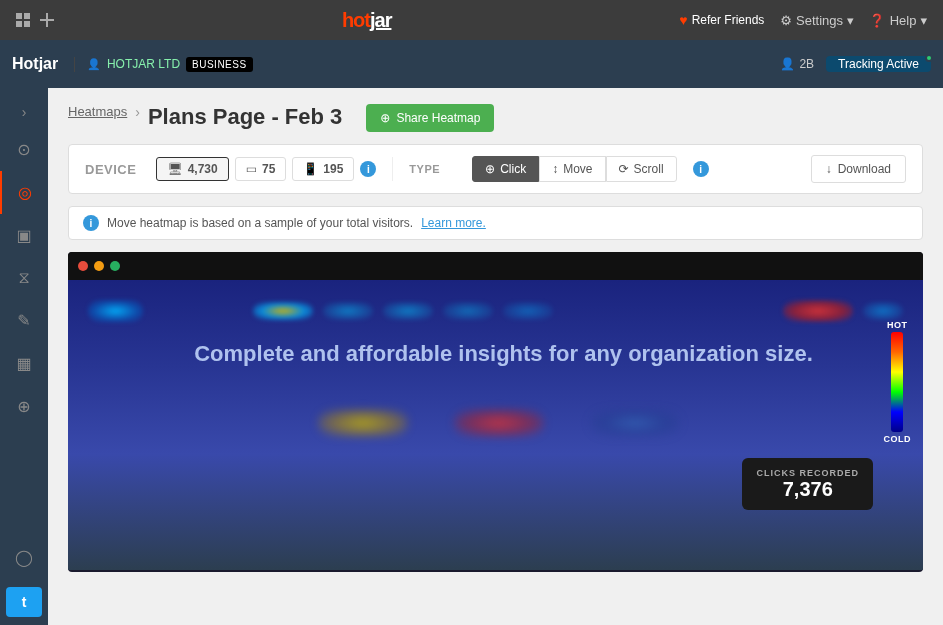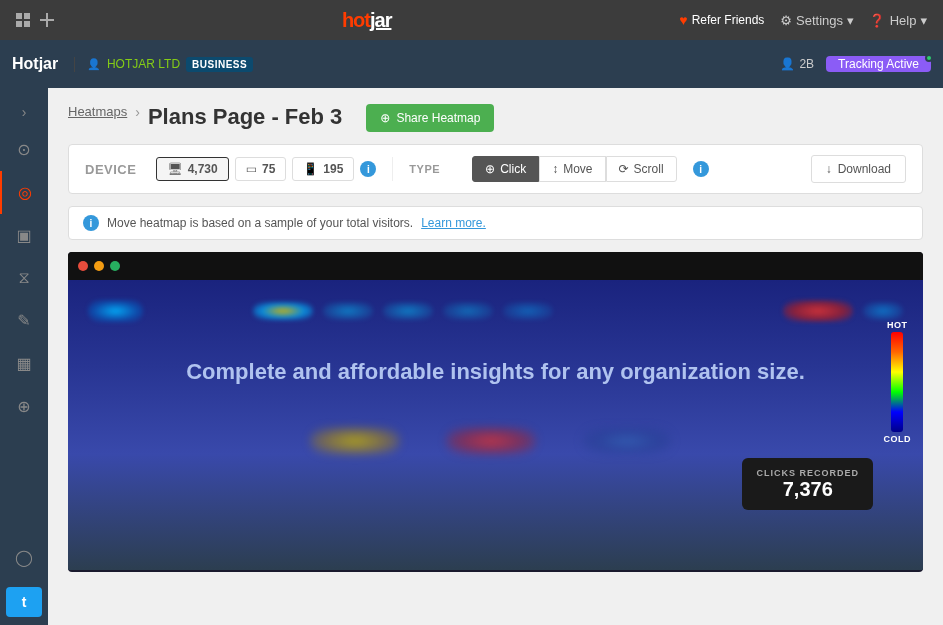--- a/index.html
+++ b/index.html
@@ -30,25 +30,25 @@
       background: #2c3e50;
       display: flex;
       align-items: center;
       padding: 0 12px;
       justify-content: space-between;
     }
     .app-logo { color: #fff; font-size: 16px; font-weight: 700; margin-right: 16px; }
     .header-left { display: flex; align-items: center; gap: 0; }
     .breadcrumb-org { display: flex; align-items: center; gap: 6px; color: #aaa; font-size: 12px; border-left: 1px solid #444; padding-left: 12px; }
     .org-icon { color: #888; font-size: 11px; }
-    .org-name { color: #84cc16; font-size: 12px; font-weight: 500; }
-    .business-badge { background: #0c4a6e; color: #fff; font-size: 10px; font-weight: 700; padding: 2px 6px; border-radius: 3px; letter-spacing: 0.5px; }
+    .org-name { color: #86efac; font-size: 12px; font-weight: 500; }
+    .business-badge { background: #000000; color: #fff; font-size: 10px; font-weight: 400; padding: 2px 6px; border-radius: 3px; letter-spacing: 0.5px; }
     .header-right { display: flex; align-items: center; gap: 12px; }
     .user-count { color: #ccc; font-size: 12px; display: flex; align-items: center; gap: 4px; }
-    .tracking-active { background: #8b5cf6; color: #fff; font-size: 12px; padding: 1px 12px; border-radius: 4px; display: flex; align-items: center; gap: 6px; position: relative; }
+    .tracking-active { background: #0c4a6e; color: #fff; font-size: 12px; padding: 1px 12px; border-radius: 4px; display: flex; align-items: center; gap: 6px; position: relative; }
     .tracking-dot { width: 8px; height: 8px; background: #2ecc71; border-radius: 50%; position: absolute; top: -2px; right: -2px; border: 2px solid #2c3e50; }
 
     
     .main-layout { display: flex; height: calc(625px - 88px); }
     .sidebar { width: 48px; background: #2c3e50; display: flex; flex-direction: column; align-items: center; padding-top: 8px; position: relative; }
     .sidebar-toggle { color: #888; font-size: 14px; padding: 8px; cursor: pointer; width: 100%; text-align: center; }
     .sidebar-item { width: 100%; display: flex; justify-content: center; padding: 12px 0; cursor: pointer; color: #888; font-size: 16px; position: relative; }
     .sidebar-item.active2 { color: #ff3c00; }
     .twitter-btn { width: 36px; height: 30px; background: #1da1f2; border-radius: 4px; display: flex; align-items: center; justify-content: center; color: #fff; font-size: 14px; font-weight: 700; cursor: pointer; margin: 8px auto; }
 
@@ -80,21 +80,21 @@
 
     
     .info-notice { background: #fff; border: 1px solid #ddd; border-radius: 4px; padding: 8px 14px; font-size: 12px; color: #555; margin-bottom: 12px; display: flex; align-items: center; gap: 8px; }
     .info-notice a { color: #3498db; text-decoration: underline; cursor: pointer; }
 
     
     .heatmap-container { background: #1a1a2e; border-radius: 4px; overflow: hidden; position: relative; height: 320px; }
     .heatmap-inner { position: relative; background: linear-gradient(180deg, #1a237e 0%, #283593 30%, #3949ab 60%, #2c3e50 100%); height: 290px; overflow: hidden; }
 
     
-    .heatmap-text-overlay { position: absolute; top: 0; left: 0; width: 100%; height: 100%; display: flex; flex-direction: column; align-items: center; justify-content: flex-start; padding-top: 78px; }
+    .heatmap-text-overlay { position: absolute; top: 0; left: 8px; width: 100%; height: 100%; display: flex; flex-direction: column; align-items: center; justify-content: flex-start; padding-top: 60px; }
     .hm-title { color: rgba(200,220,255,0.85); font-size: 22px; font-weight: 600; text-align: center; line-height: 1.3; }
     .hm-subtitle { color: rgba(180,200,230,0.7); font-size: 12px; text-align: center; margin-top: 10px; }
     .hm-subtitle strong { font-weight: 700; }
 
     
     .color-legend { position: absolute; right: 12px; top: 40px; display: flex; flex-direction: column; align-items: center; gap: 2px; }
     .legend-label { color: #fff; font-size: 9px; font-weight: 700; letter-spacing: 0.5px; }
     .legend-bar { width: 12px; height: 100px; background: linear-gradient(to bottom, #ff0000, #ff6600, #ffff00, #00ff00, #0000ff, #000088); border-radius: 3px; }
 
     

